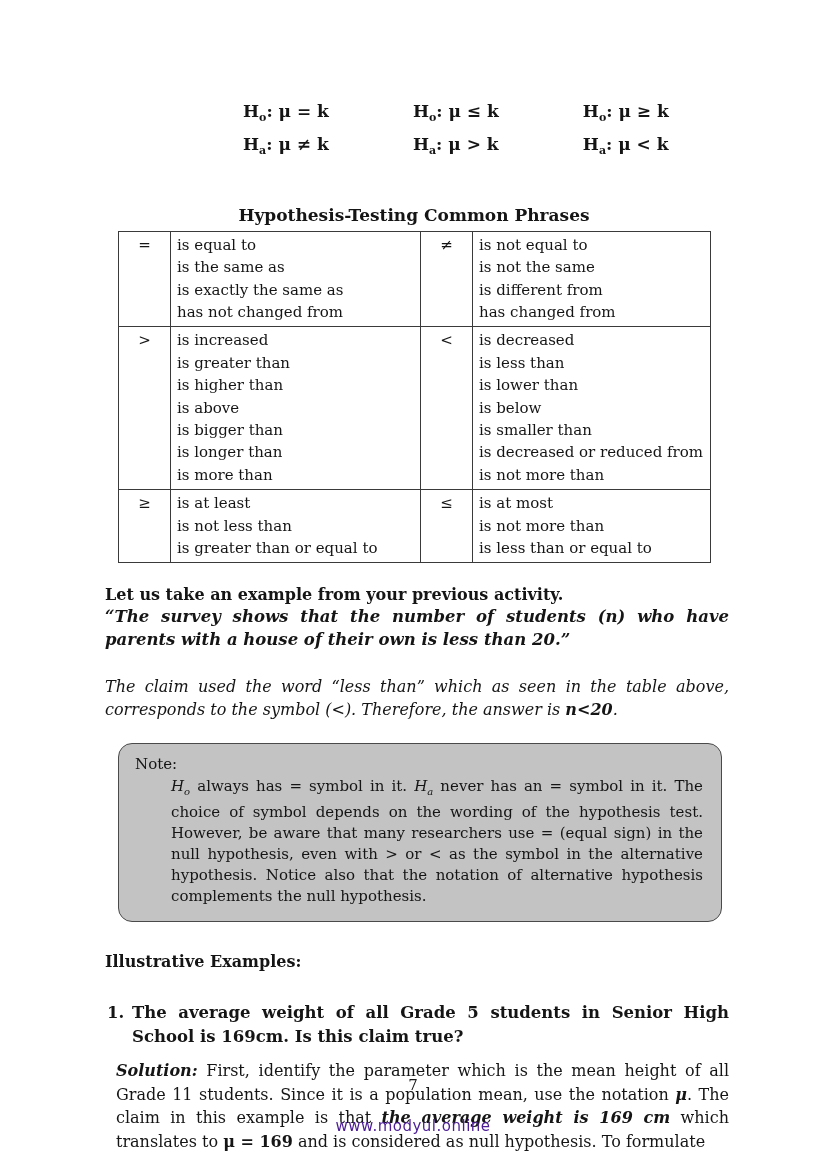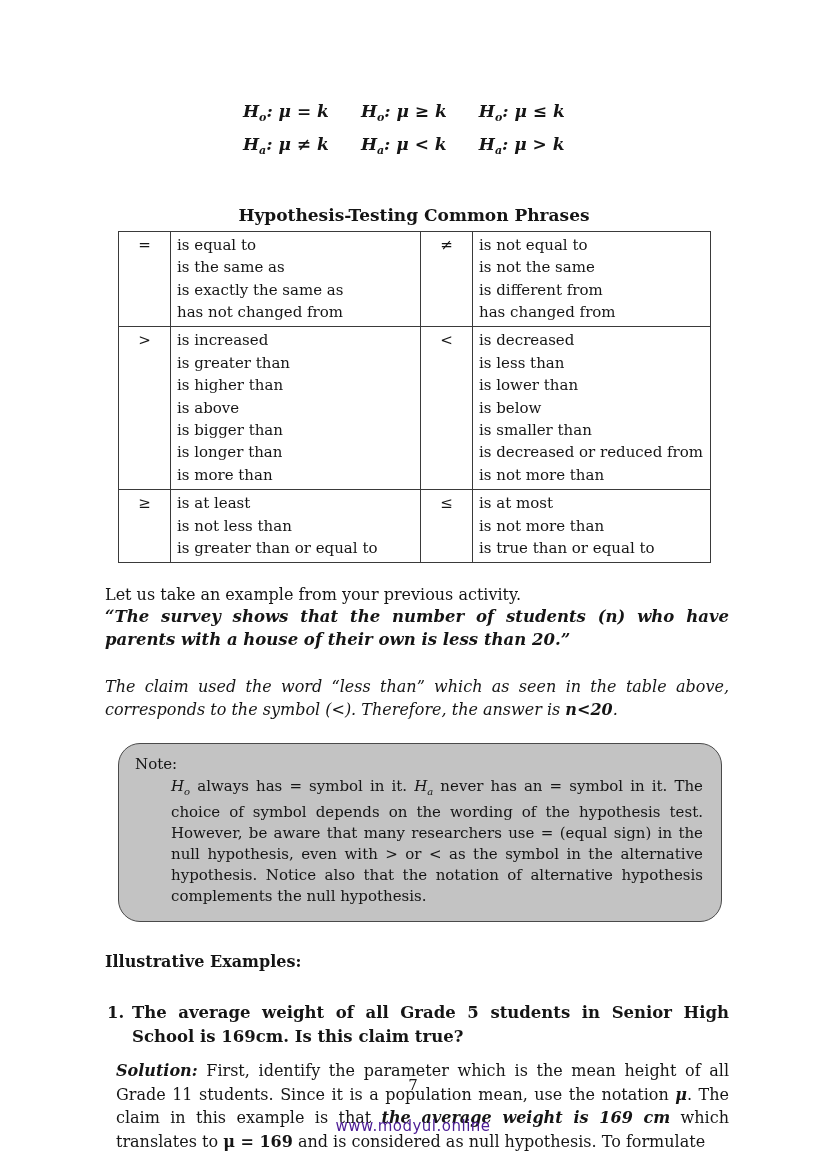--- a/index.html
+++ b/index.html
@@ -12,25 +12,24 @@
   .page {
     position: relative;
     width: 826px; height: 1169px;
     background: #ffffff;
     overflow: hidden;
   }
 
   
   .hyp-block {
     display: flex;
-    gap: 32px;
+    gap: 84px;
     margin: 98px 0 0 243px;
     font-size: 17px;
     font-weight: bold;
-    font-style: italic;
     line-height: 26px;
     white-space: nowrap;
   }
   .hyp-line sub { font-size: 11px; }
 
   
   .table-title {
     margin-top: 40px;
     margin-left: 118px;
     width: 592px;
@@ -52,20 +51,21 @@
     line-height: 22.4px;
   }
   td.sym { text-align: center; padding-left: 2px; padding-right: 2px; }
   td.phrases-cell { white-space: pre-line; }
 
   
   .intro {
     margin: 20px 97px 0 105px;
     font-size: 16px;
     line-height: 23px;
+    font-weight: bold;
   }
   .quote {
     margin: 0 97px 0 105px;
     font-size: 16.5px;
     font-weight: bold;
     font-style: italic;
     line-height: 22.5px;
     text-align: justify;
   }
   .claim {
@@ -76,21 +76,21 @@
     text-align: justify;
   }
   .claim b { font-weight: bold; }
 
   
   .note-box {
     margin: 22px 0 0 118px;
     width: 604px;
     background: #c3c3c3;
     border: 1px solid #4a4a4a;
-    border-radius: 22px;
+    border-radius: 14px;
     padding: 10px 18px 14px 16px;
     font-size: 15px;
     line-height: 21px;
   }
   .note-title { margin-bottom: 1px; }
   .note-text { text-align: justify; margin-left: 36px; }
   .note-text .mvar { font-style: italic; }
   .note-text sub { font-size: 10px; font-style: italic; }
 
   
@@ -141,26 +141,26 @@
 <body>
 
 <div class="page">
 
   <div class="hyp-block">
     <div class="hyp-col">
       <div class="hyp-line"><span>H</span><sub>o</sub><span>: μ = k</span></div>
       <div class="hyp-line"><span>H</span><sub>a</sub><span>: μ ≠ k</span></div>
     </div>
     <div class="hyp-col">
+      <div class="hyp-line"><span>H</span><sub>o</sub><span>: μ ≤ k</span></div>
+      <div class="hyp-line"><span>H</span><sub>a</sub><span>: μ &gt; k</span></div>
+    </div>
+    <div class="hyp-col">
       <div class="hyp-line"><span>H</span><sub>o</sub><span>: μ ≥ k</span></div>
       <div class="hyp-line"><span>H</span><sub>a</sub><span>: μ &lt; k</span></div>
-    </div>
-    <div class="hyp-col">
-      <div class="hyp-line"><span>H</span><sub>o</sub><span>: μ ≤ k</span></div>
-      <div class="hyp-line"><span>H</span><sub>a</sub><span>: μ &gt; k</span></div>
     </div>
   </div>
 
   <div class="table-title">Hypothesis-Testing Common Phrases</div>
 
   <table class="phrases">
     <colgroup>
       <col style="width:52px">
         <col style="width:250px">
         <col style="width:52px">
@@ -198,21 +198,21 @@
 is not more than</td>
       </tr>
       <tr>
         <td class="sym">≥</td>
         <td class="phrases-cell">is at least
 is not less than
 is greater than or equal to</td>
         <td class="sym">≤</td>
         <td class="phrases-cell">is at most
 is not more than
-is true than or equal to</td>
+is less than or equal to</td>
       </tr>
     </tbody>
   </table>
 
   <p class="intro">Let us take an example from your previous activity.</p>
 
   <p class="quote">“The survey shows that the number of students (n) who have parents with a house of their own is less than 20.”</p>
 
   <p class="claim"><span>The claim used the word “less than” which as seen in the table above, corresponds to the symbol (&lt;). Therefore, the answer is </span><b>n&lt;20</b><span>.</span></p>
 

